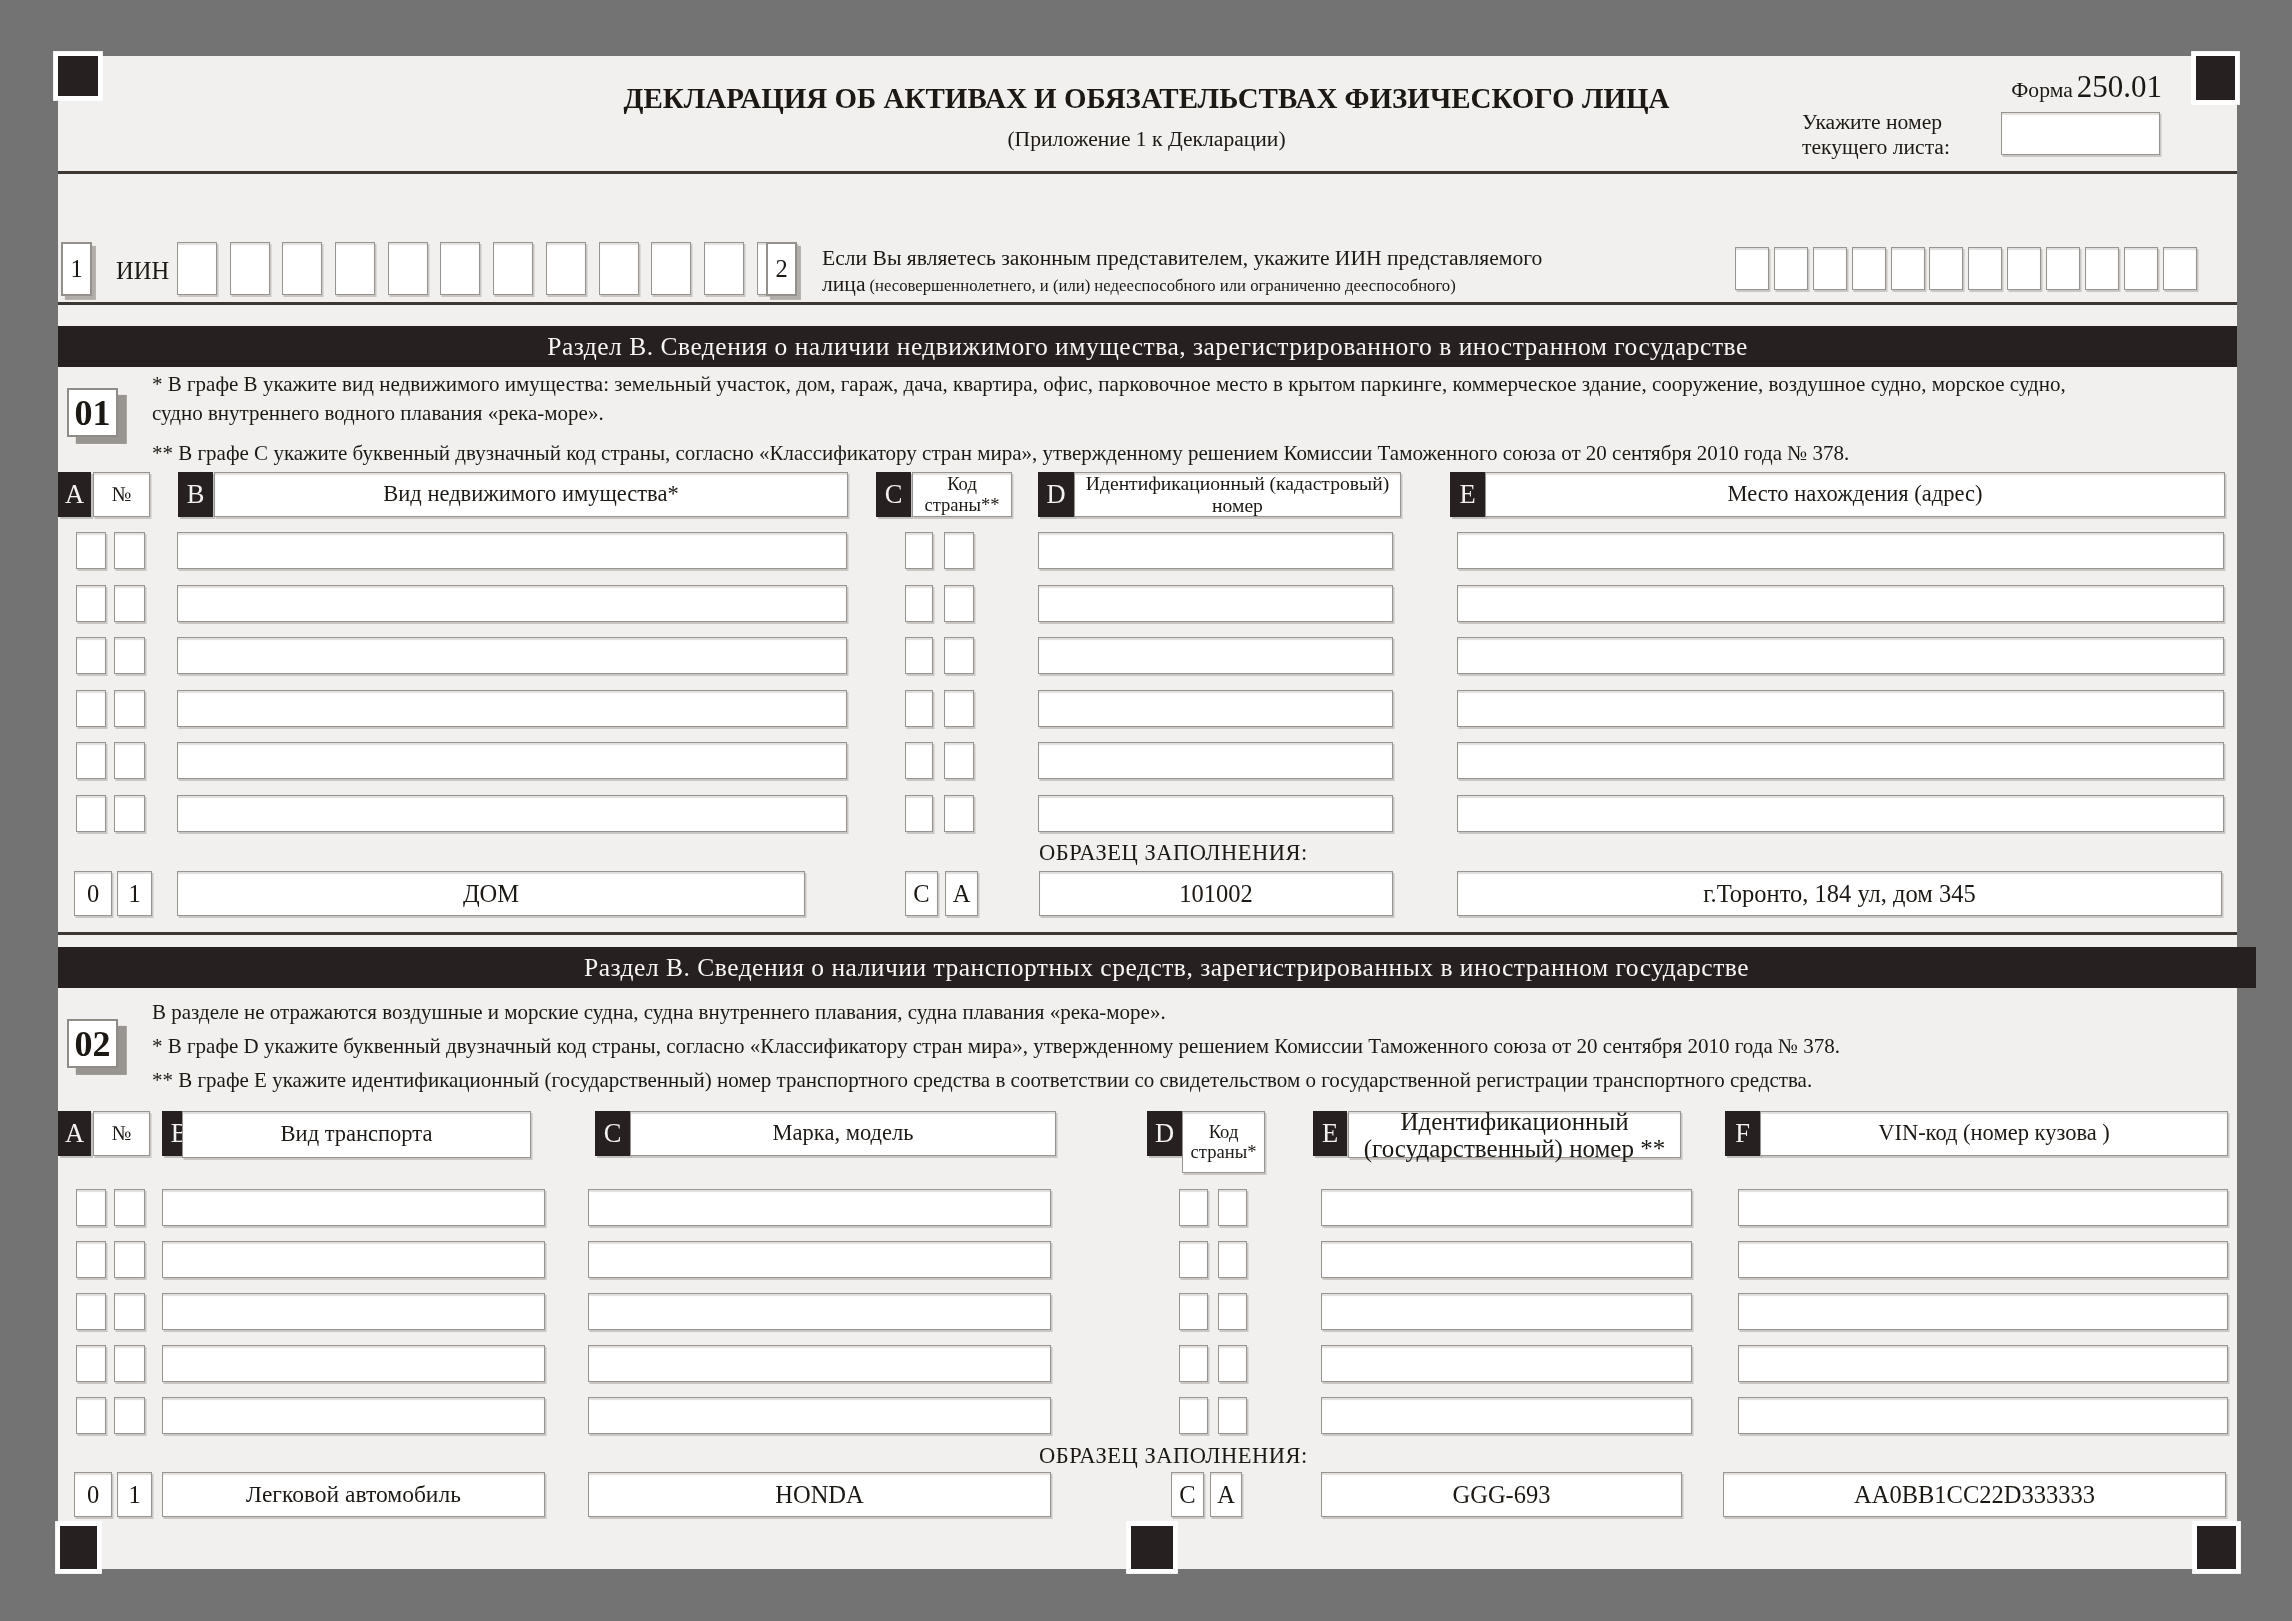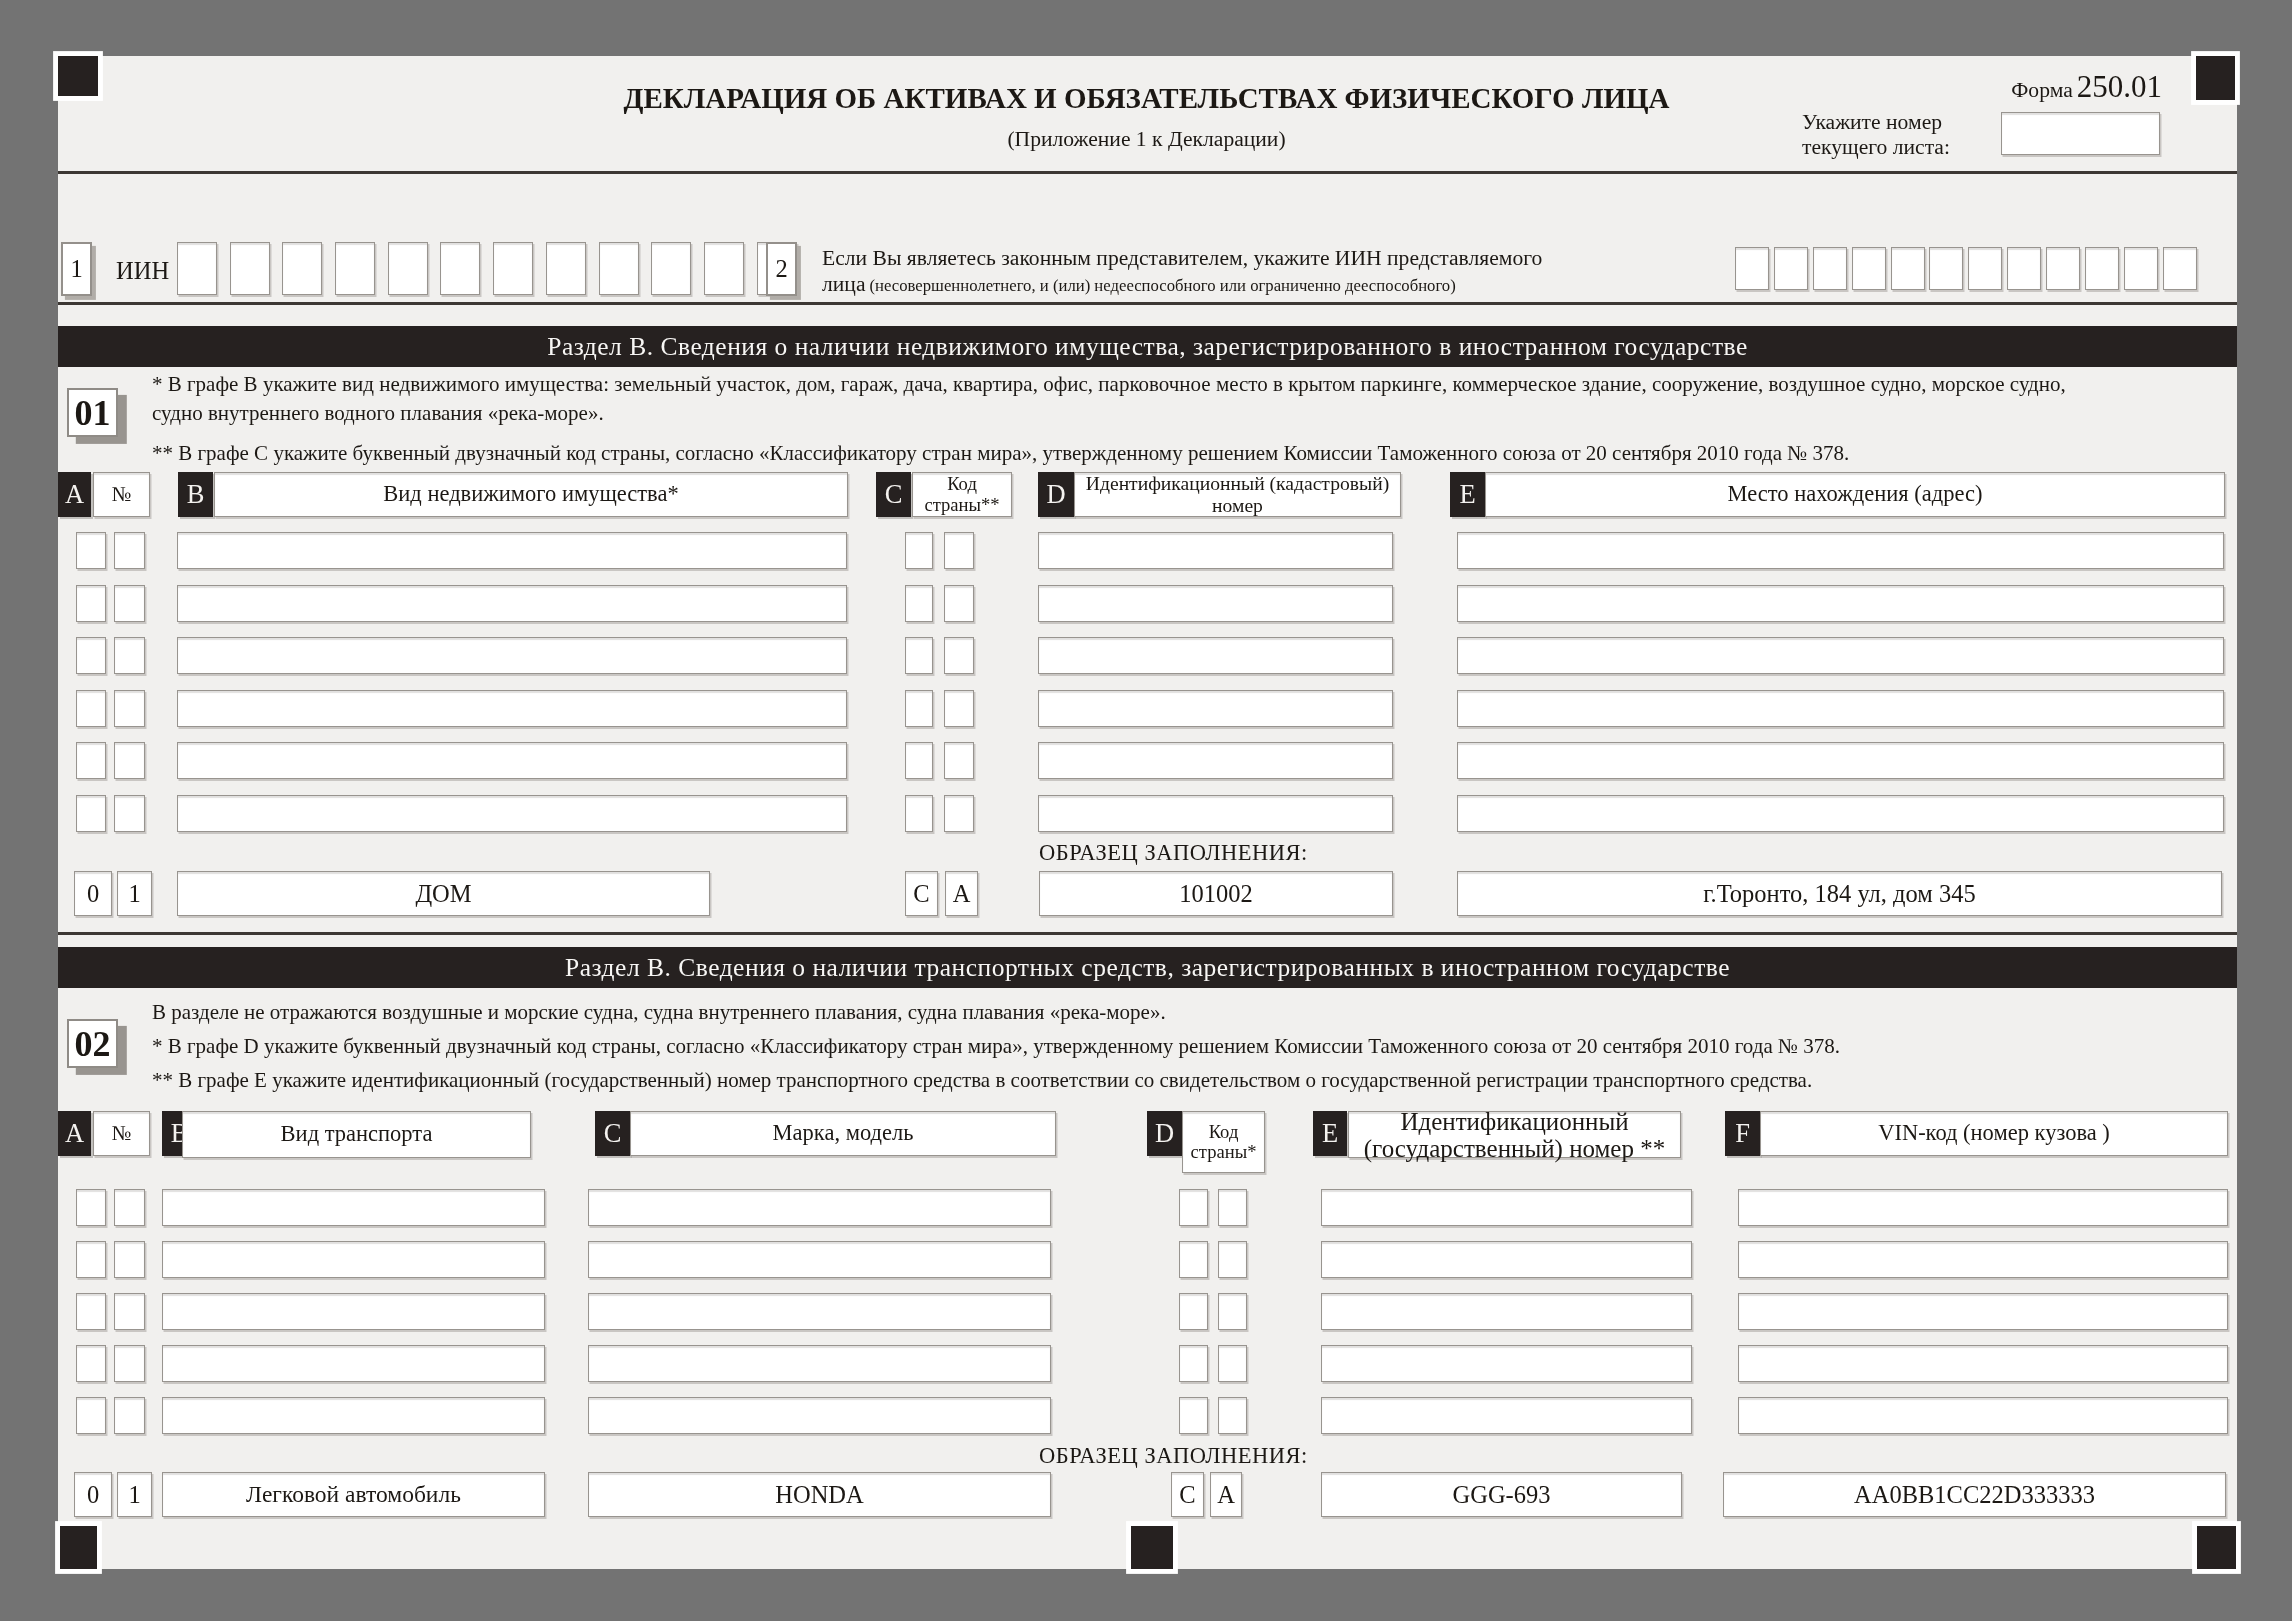--- a/index.html
+++ b/index.html
@@ -175,30 +175,30 @@
       <div class="fbox r1c"></div>
       <div class="fbox r1d"></div>
       <div class="fbox r1D"></div>
       <div class="fbox r1E"></div>
   </div>
 
   <div class="samplelbl" style="top:840px;">ОБРАЗЕЦ ЗАПОЛНЕНИЯ:</div>
   <div class="xrow" style="top:871px;">
     <div class="fbox" style="left:74px;width:38px;">0</div>
     <div class="fbox" style="left:117px;width:35px;">1</div>
-    <div class="fbox" style="left:177px;width:533px;">ДОМ</div>
+    <div class="fbox" style="left:177px;width:628px;">ДОМ</div>
     <div class="fbox" style="left:905px;width:33px;">C</div>
     <div class="fbox" style="left:945px;width:33px;">A</div>
     <div class="fbox" style="left:1039px;width:354px;">101002</div>
     <div class="fbox" style="left:1457px;width:765px;">г.Торонто, 184 ул, дом 345</div>
   </div>
 
   <div class="rule" style="top:932px;"></div>
 
-  <div class="secbar" style="top:947px;height:41px;">Раздел В. Сведения о наличии транспортных средств, зарегистрированных в иностранном государстве</div>
+  <div class="secbar" style="top:947px;height:41px;padding-left:19px;">Раздел В. Сведения о наличии транспортных средств, зарегистрированных в иностранном государстве</div>
   <div class="blockbadge" style="left:67px;top:1019px;width:51px;height:49px;">02</div>
   <div class="note" style="top:998px;width:2019px;">В разделе не отражаются воздушные и морские судна, судна внутреннего плавания, судна плавания «река-море».</div>
   <div class="note" style="top:1032px;width:2019px;">* В графе D укажите буквенный двузначный код страны, согласно «Классификатору стран мира», утвержденному решением Комиссии Таможенного союза от 20 сентября 2010 года № 378.</div>
   <div class="note" style="top:1066px;width:2019px;">** В графе Е укажите идентификационный (государственный) номер транспортного средства в соответствии со свидетельством о государственной регистрации транспортного средства.</div>
 
   <div class="abs" style="top:1111px;left:0;width:2293px;height:45px;">
     <div class="blk" style="left:58px;top:0;width:33px;height:45px;">A</div>
     <div class="fbox hdr" style="left:93px;top:0;width:57px;height:45px;">№</div>
     <div class="blk" style="left:162px;top:0;width:35px;height:45px;">B</div>
     <div class="fbox hdr" style="left:182px;top:0;width:349px;height:47px;font-size:22.5px;">Вид транспорта</div>

